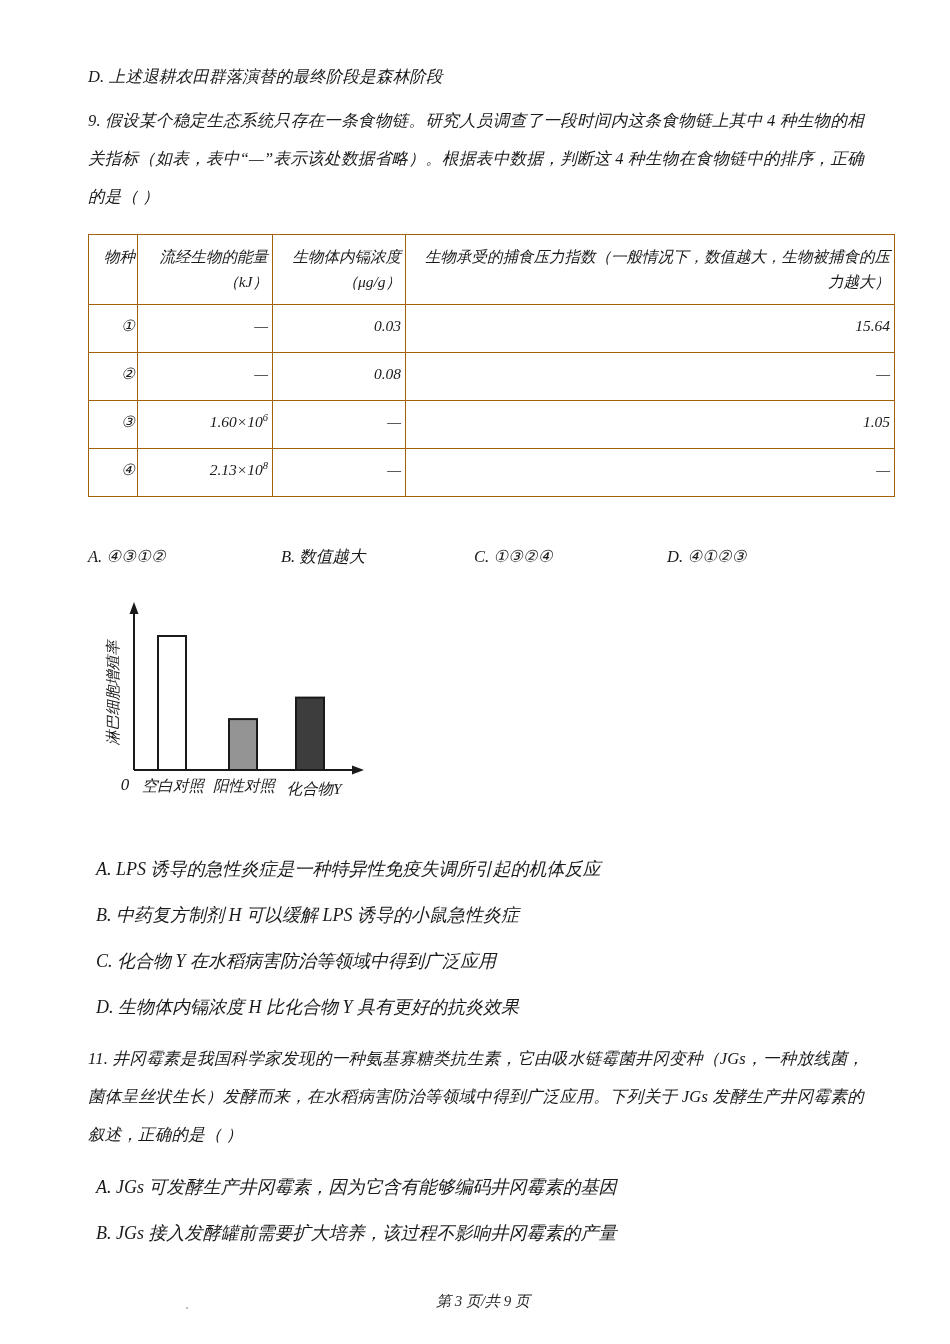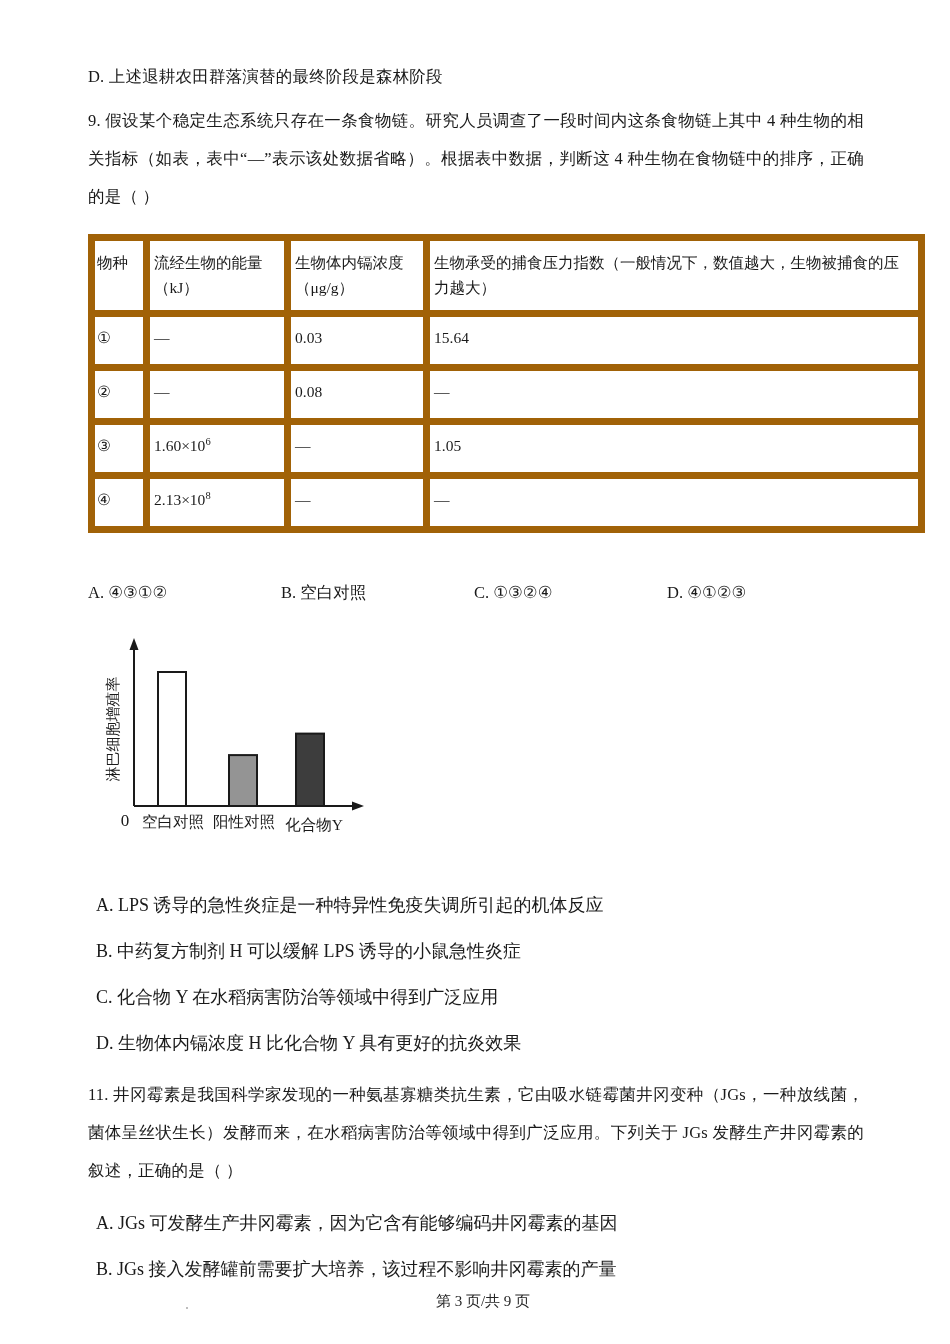--- a/index.html
+++ b/index.html
@@ -13,20 +13,21 @@
     position: relative;
     font-family: "Liberation Serif", "DejaVu Serif", serif;
     color: #1a1a1a;
     overflow: hidden;
   }
   .page {
     position: absolute;
     left: 0; top: 0;
     width: 848px;
     height: 1344px;
+    font-style: italic;
   }
   .content {
     position: absolute;
     left: 88px;
     top: 58px;
     width: 776px;
   }
 
   
   .para {
@@ -70,24 +71,24 @@
   }
 
   
   table.data-table {
     border-collapse: collapse;
     width: 774px;
     table-layout: fixed;
     margin: 0;
   }
   table.data-table td {
-    border: 7px solid #a16207;
+    border: 1px solid #a16207;
     font-size: 15.5px;
     line-height: 25px;
-    text-align: left;
+    text-align: right;
     vertical-align: top;
     padding: 9px 4px 10px 4px;
     color: #1a1a1a;
   }
   table.data-table td.c-species { width: 44px; padding-left: 2px; padding-right: 2px; }
   table.data-table td.c-energy  { width: 126px; }
   table.data-table td.c-cd      { width: 124px; }
   table.data-table td.c-press   { width: 480px; }
   table.data-table tr.body-row td {
     height: 24px;
@@ -186,21 +187,21 @@
           <td class="c-cd">—</td>
           <td class="c-press">—</td>
         </tr>
       </tbody>
     </table>
 
     <div class="gap-18"></div>
 
     <div class="opt-row">
       <span>A. ④③①②</span>
-      <span>B. 空白对照</span>
+      <span>B. 数值越大</span>
       <span>C. ①③②④</span>
       <span>D. ④①②③</span>
     </div>
 
     <div class="gap-10"></div>
 
 
     <div class="gap-14"></div>
 
     <div class="figure">

